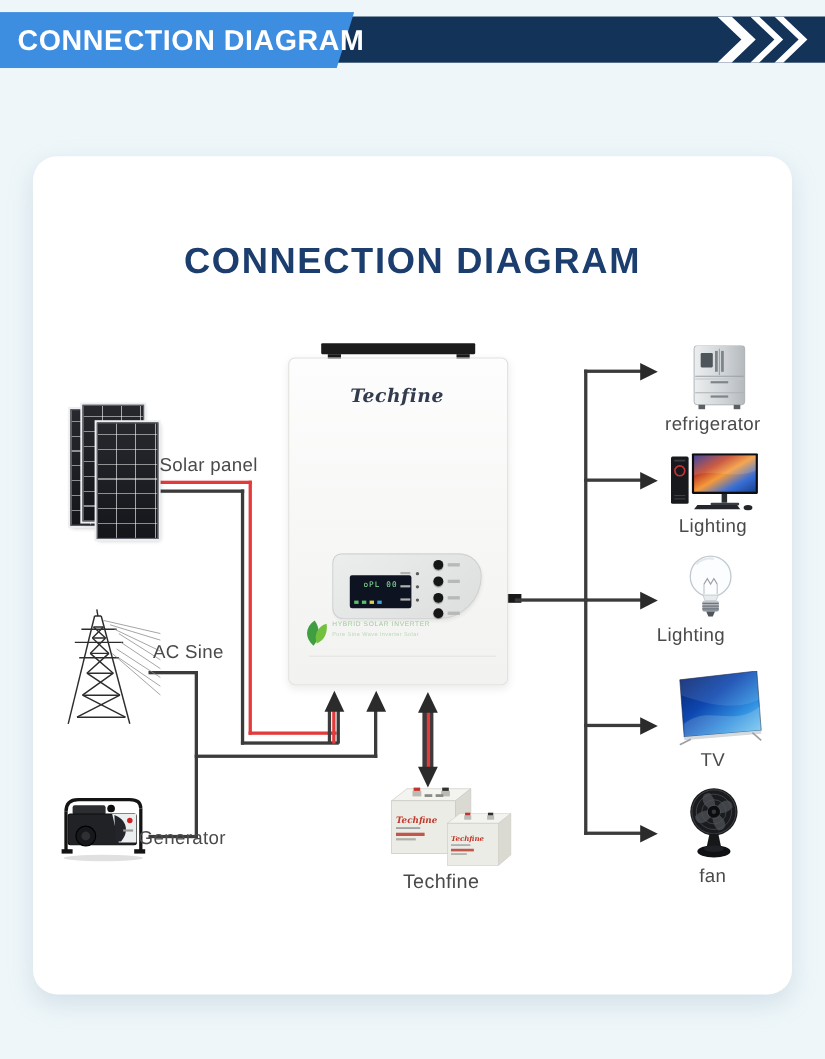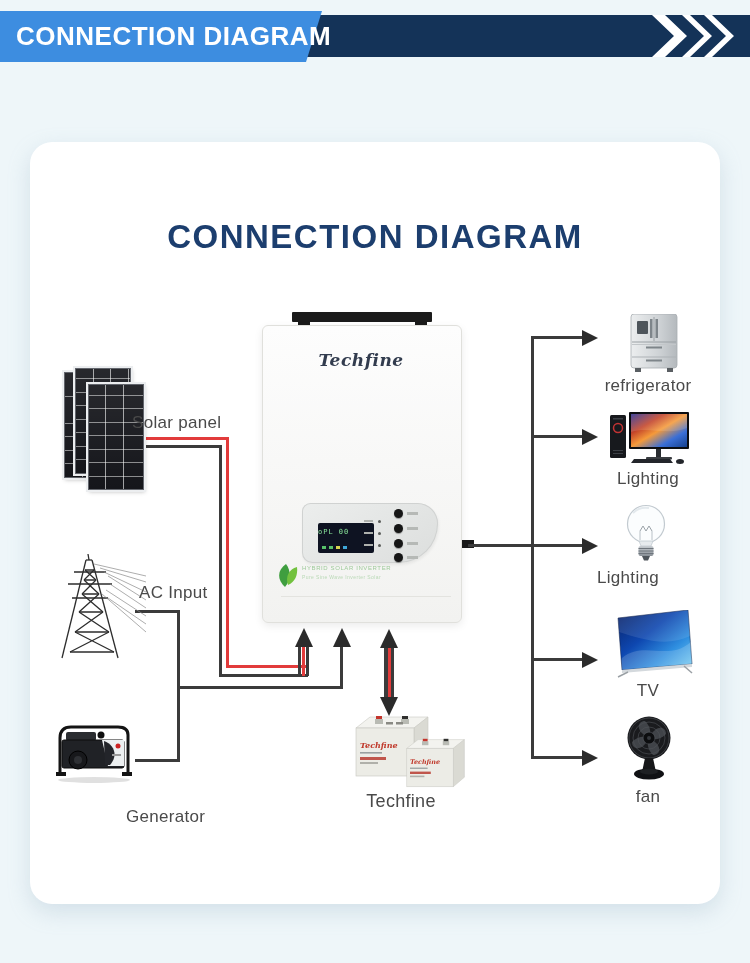--- a/index.html
+++ b/index.html
@@ -28,21 +28,21 @@
   
   .inv-body{position:absolute;left:262px;top:325px;width:198px;height:296px;background:linear-gradient(180deg,#fdfdfd,#f2f2f0);
             border:1px solid #e0e0dc;border-radius:6px;box-shadow:0 3px 8px rgba(0,0,0,.08);}
   .inv-bracket{position:absolute;left:292px;top:312px;width:140px;height:10px;background:#1b1b1b;border-radius:1px;}
   .inv-tab{position:absolute;width:12px;height:5px;background:#1b1b1b;top:322px;}
   .inv-brand{position:absolute;left:262px;top:350px;width:198px;text-align:center;color:#323c4e;
              font-family:"DejaVu Serif",serif;font-style:italic;font-weight:bold;font-size:17px;letter-spacing:.5px;}
   .inv-panel{position:absolute;left:302px;top:503px;width:136px;height:60px;border-radius:10px 24px 46px 12px;
              background:linear-gradient(145deg,#eceeed,#dcdedd);box-shadow:inset 0 0 0 1px #d0d2d1,1px 2px 3px rgba(0,0,0,.06);}
   .lcd{position:absolute;left:318px;top:523px;width:56px;height:30px;background:#0e1322;border-radius:2px;}
-  .lcd-text{color:#8be89c;font-family:"DejaVu Sans Mono",monospace;font-size:7px;text-align:left;padding-top:5px;letter-spacing:1px;}
+  .lcd-text{color:#8be89c;font-family:"DejaVu Sans Mono",monospace;font-size:7px;text-align:center;padding-top:5px;letter-spacing:1px;}
   .lcd-dots{position:absolute;left:4px;bottom:4px;display:flex;gap:3px;}
   .lcd-dots i{display:block;width:4px;height:3px;}
   .pbtn{position:absolute;left:394px;width:9px;height:9px;border-radius:50%;background:#161616;box-shadow:0 1px 1px rgba(0,0,0,.35);}
   .pbtn-mark{position:absolute;left:407px;width:11px;height:3px;background:#b6b9b6;}
   .pind-dash{position:absolute;left:364px;width:9px;height:2px;background:#aeb1ae;}
   .pind-dot{position:absolute;left:378px;width:3px;height:3px;background:#5a5d5a;border-radius:50%;}
   .inv-logo-title{position:absolute;left:302px;top:565px;font-size:6px;color:#9fca9b;letter-spacing:.6px;}
   .inv-logo-sub{position:absolute;left:302px;top:574px;font-size:5px;color:#b9d9b6;letter-spacing:.4px;}
   .inv-divider{position:absolute;left:281px;top:596px;width:170px;height:1px;background:#e3e3df;}
   
@@ -144,21 +144,21 @@
   </svg>
   <div class="inv-logo-title">HYBRID SOLAR INVERTER</div>
   <div class="inv-logo-sub">Pure Sine Wave Inverter Solar</div>
   <div class="inv-divider"></div>
 
   <div class="icon" style="left:62px;top:368px;width:82px;height:124px">
     <div class="pv" style="left:2px;top:4px"></div>
     <div class="pv" style="left:13px;top:0"></div>
     <div class="pv" style="left:26px;top:16px"></div>
   </div>
-  <div class="lbl" style="left:132px;top:413px">Solar panel</div>
+  <div class="lbl" style="left:145px;top:413px">Solar panel</div>
 
   <svg class="icon" style="left:52px;top:552px" width="94" height="114" viewBox="0 0 94 114">
     <g stroke="#2d2d2d" stroke-width="1.3" fill="none">
       <path d="M36,2 L37,8"></path>
       <path d="M34,8 L10,106"></path>
         <path d="M40,8 L66,106"></path>
       <path d="M34,8 L40,8"></path>
       <path d="M33,18 L42,18 M32,28 L44,28 M30,42 L47,42 M27,60 L51,60 M23,80 L57,80 M18,100 L62,100"></path>
       <path d="M33,18 L44,28 M42,18 L32,28 M32,28 L47,42 M44,28 L30,42 M30,42 L51,60 M47,42 L27,60 M27,60 L57,80 M51,60 L23,80 M23,80 L62,100 M57,80 L18,100"></path>
       <path d="M22,20 L54,20 M16,32 L60,32 M20,46 L56,46"></path>
@@ -167,39 +167,39 @@
       <path d="M42,12 L94,24"></path>
         <path d="M48,16 L94,30"></path>
       <path d="M52,20 L94,40"></path>
         <path d="M56,24 L94,48"></path>
       <path d="M58,32 L94,56"></path>
         <path d="M54,38 L94,64"></path>
       <path d="M56,46 L94,72"></path>
         <path d="M50,42 L94,80"></path>
     </g>
   </svg>
-  <div class="lbl" style="left:139px;top:583px">AC Input</div>
+  <div class="lbl" style="left:139px;top:583px">AC Sine</div>
 
   <svg class="icon" style="left:52px;top:722px" width="98" height="62" viewBox="0 0 98 62">
     <ellipse cx="42" cy="58" rx="36" ry="3" fill="rgba(0,0,0,.12)"></ellipse>
     <path d="M8,16 Q8,5 19,5 L66,5 Q76,5 76,13" fill="none" stroke="#141414" stroke-width="3"></path>
     <path d="M8,16 L8,52 M76,13 L76,52" stroke="#141414" stroke-width="3"></path>
     <rect x="4" y="50" width="10" height="4" fill="#141414"></rect>
       <rect x="70" y="50" width="10" height="4" fill="#141414"></rect>
     <rect x="14" y="10" width="30" height="9" rx="2" fill="#2b2d31"></rect>
       <circle cx="49" cy="13" r="3.5" fill="#0e0e0e"></circle>
     <rect x="10" y="18" width="62" height="28" rx="2" fill="#202226" stroke="#0c0c0c"></rect>
     <polygon points="50,18 72,18 72,44 56,44" fill="#eceff0"></polygon>
     <path d="M52,19 C63,23 66,34 58,43 L53,43 Z" fill="#23252a"></path>
     <circle cx="66" cy="24" r="2.5" fill="#cc2222"></circle>
     <rect x="60" y="32" width="9" height="2" fill="#9a9a9a"></rect>
     <circle cx="26" cy="38" r="9" fill="#17181b" stroke="#000"></circle>
     <circle cx="26" cy="38" r="4" fill="#2e3034"></circle>
   </svg>
-  <div class="lbl" style="left:126px;top:807px">Generator</div>
+  <div class="lbl" style="left:126px;top:752px">Generator</div>
 
   <svg class="icon" style="left:350px;top:710px" width="120" height="80" viewBox="0 0 120 80">
     <g>
       <polygon points="6,18 20,7 78,7 64,18" fill="#f3f3ef" stroke="#c9c9c2" stroke-width=".6"></polygon>
       <polygon points="64,18 78,7 78,54 64,66" fill="#dadad3" stroke="#c9c9c2" stroke-width=".6"></polygon>
       <rect x="6" y="18" width="58" height="48" fill="#ecece6" stroke="#c6c6bf" stroke-width=".6"></rect>
       <rect x="25" y="9" width="8" height="5" fill="#b9bbb4"></rect>
         <rect x="26" y="6" width="6" height="3" fill="#c4342c"></rect>
       <rect x="51" y="9" width="8" height="5" fill="#b9bbb4"></rect>
         <rect x="52" y="6" width="6" height="3" fill="#30302e"></rect>

